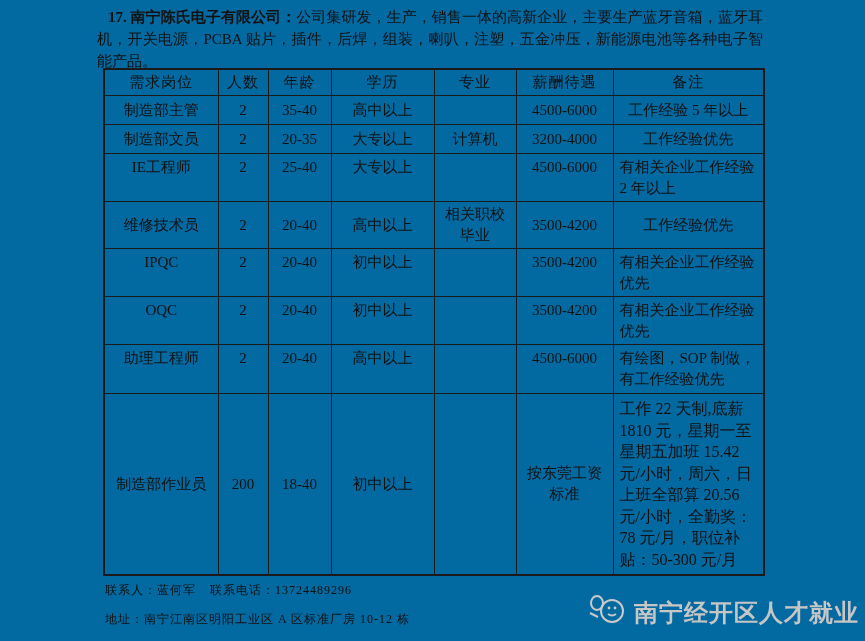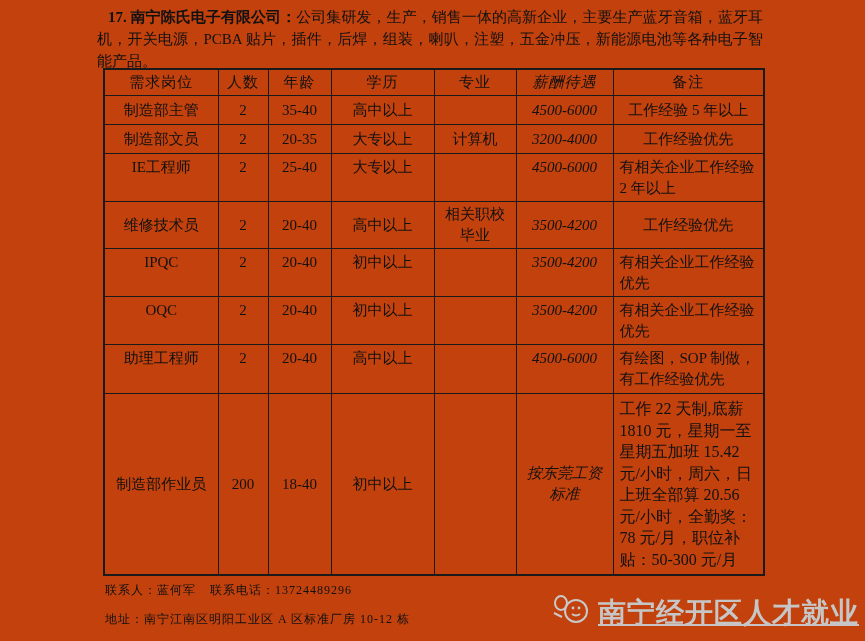--- a/index.html
+++ b/index.html
@@ -1,21 +1,21 @@
 <!DOCTYPE html>
 <html><head>
 <meta charset="utf-8">
 <style>
   * { margin: 0; padding: 0; box-sizing: border-box; }
   html, body { background: #ffffff; }
   .page {
     position: relative;
     width: 865px;
     height: 641px;
-    background: #c2410c;
+    background: #0369a1;
     font-family: "Liberation Serif", "DejaVu Serif", serif;
     color: #111111;
     overflow: hidden;
   }
   .intro {
     position: absolute;
     left: 97px;
     top: 6px;
     width: 666px;
     font-size: 15px;
@@ -45,21 +45,21 @@
   .job-table th {
     height: 26px;
     font-weight: normal;
     letter-spacing: 1px;
   }
   .col-position { width: 114px; }
   .col-count    { width: 50px; }
   .col-age      { width: 63px; }
   .col-education{ width: 103px; }
   .col-major    { width: 82px; }
-  .col-salary   { width: 97px; font-style: italic; }
+  .col-salary   { width: 97px; }
   .col-remark   { width: 151px; }
   tr.top td { vertical-align: top; padding-top: 3px; }
   tr.top td.col-remark { text-align: left; padding-left: 6px; padding-right: 5px; margin-left: 12px; }
   tr.big td.col-remark {
     text-align: left;
     vertical-align: middle;
     padding: 4px 5px 4px 6px;
     font-size: 16px;
     line-height: 21.5px;
   }
@@ -77,23 +77,22 @@
     position: absolute;
     right: 6px;
     top: 593px;
     display: flex;
     align-items: center;
     gap: 4px;
   }
   .watermark .wm-text {
     font-family: "Liberation Sans", "DejaVu Sans", sans-serif;
     font-weight: bold;
-    font-size: 28px;
+    font-size: 24px;
     letter-spacing: 1px;
-    text-decoration: underline;
   }
 </style>
 </head>
 <body>
 
 <div class="page">
 
   <p class="intro"><b>17.</b> <b>南宁陈氏电子有限公司：</b><span>公司集研发，生产，销售一体的高新企业，主要生产蓝牙音箱，蓝牙耳机，开关电源，PCBA 贴片，插件，后焊，组装，喇叭，注塑，五金冲压，新能源电池等各种电子智能产品。</span></p>
 
   <table class="job-table">

